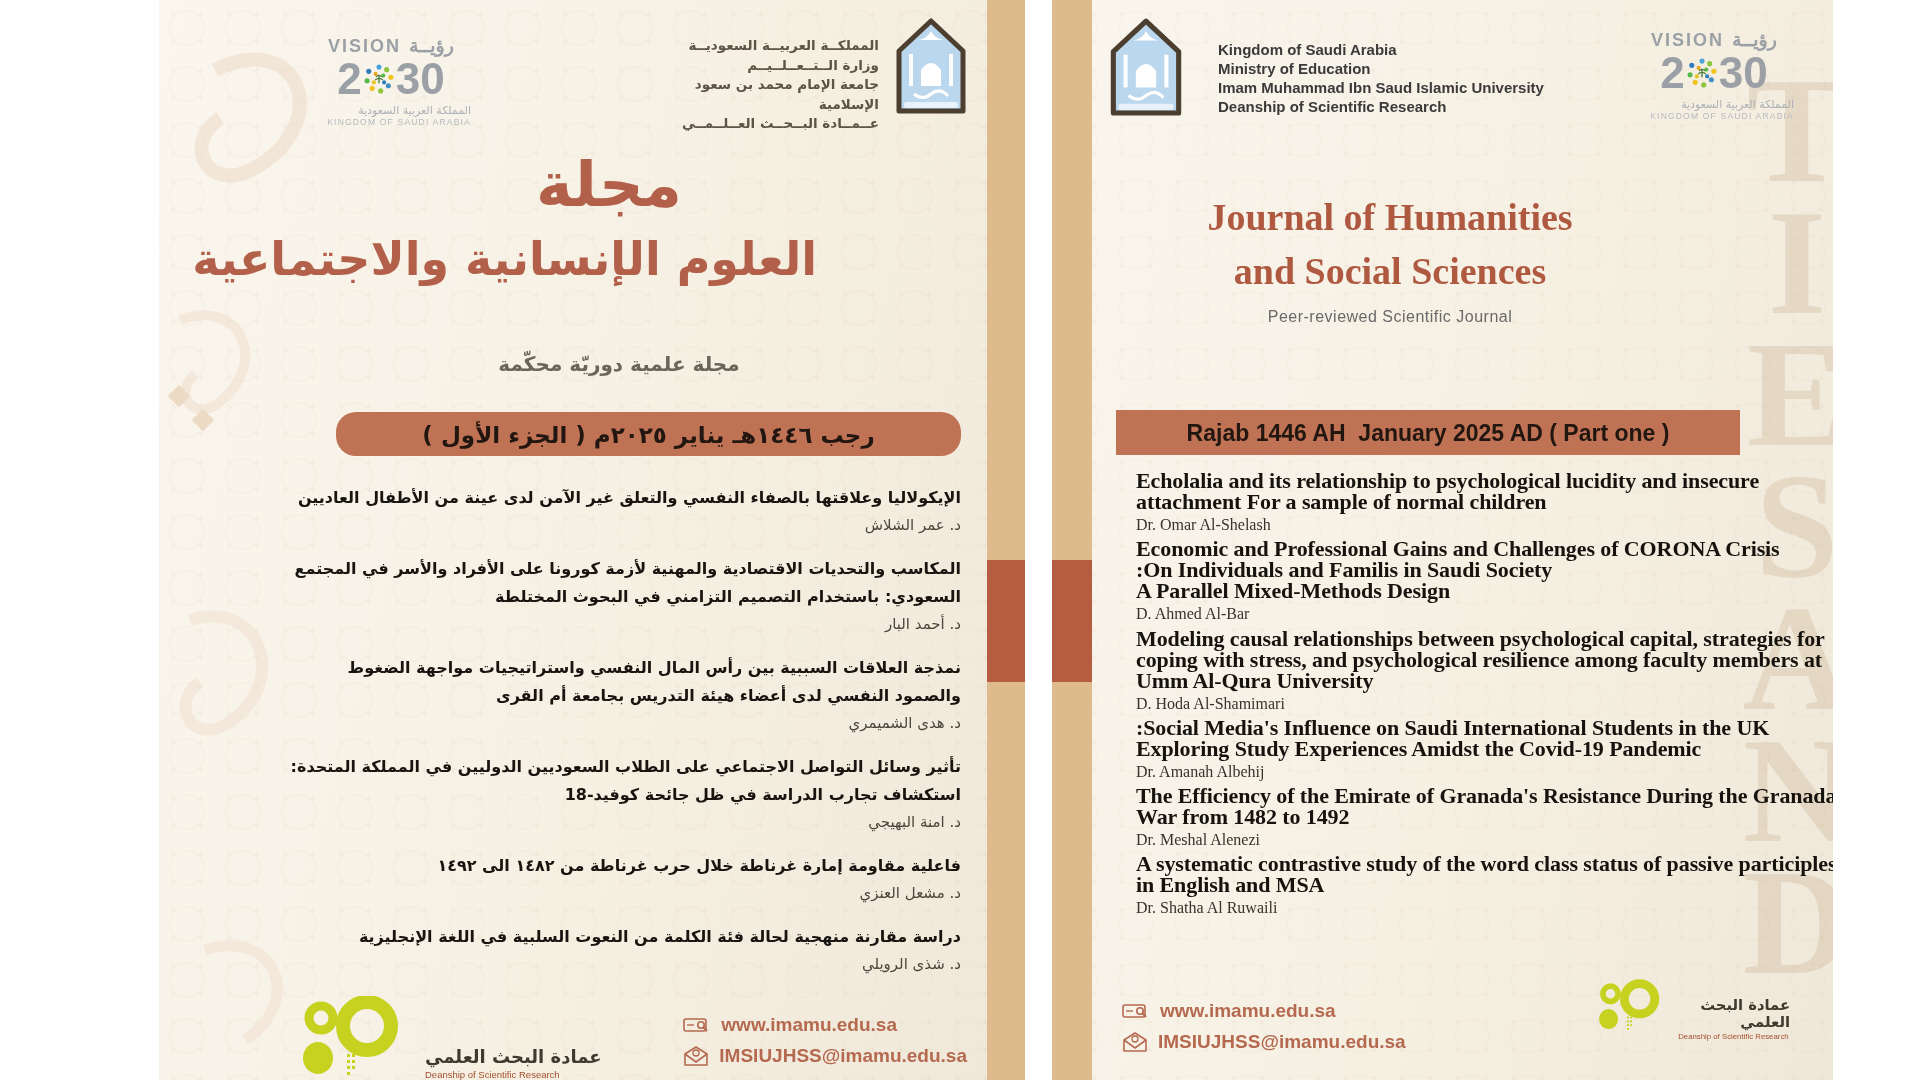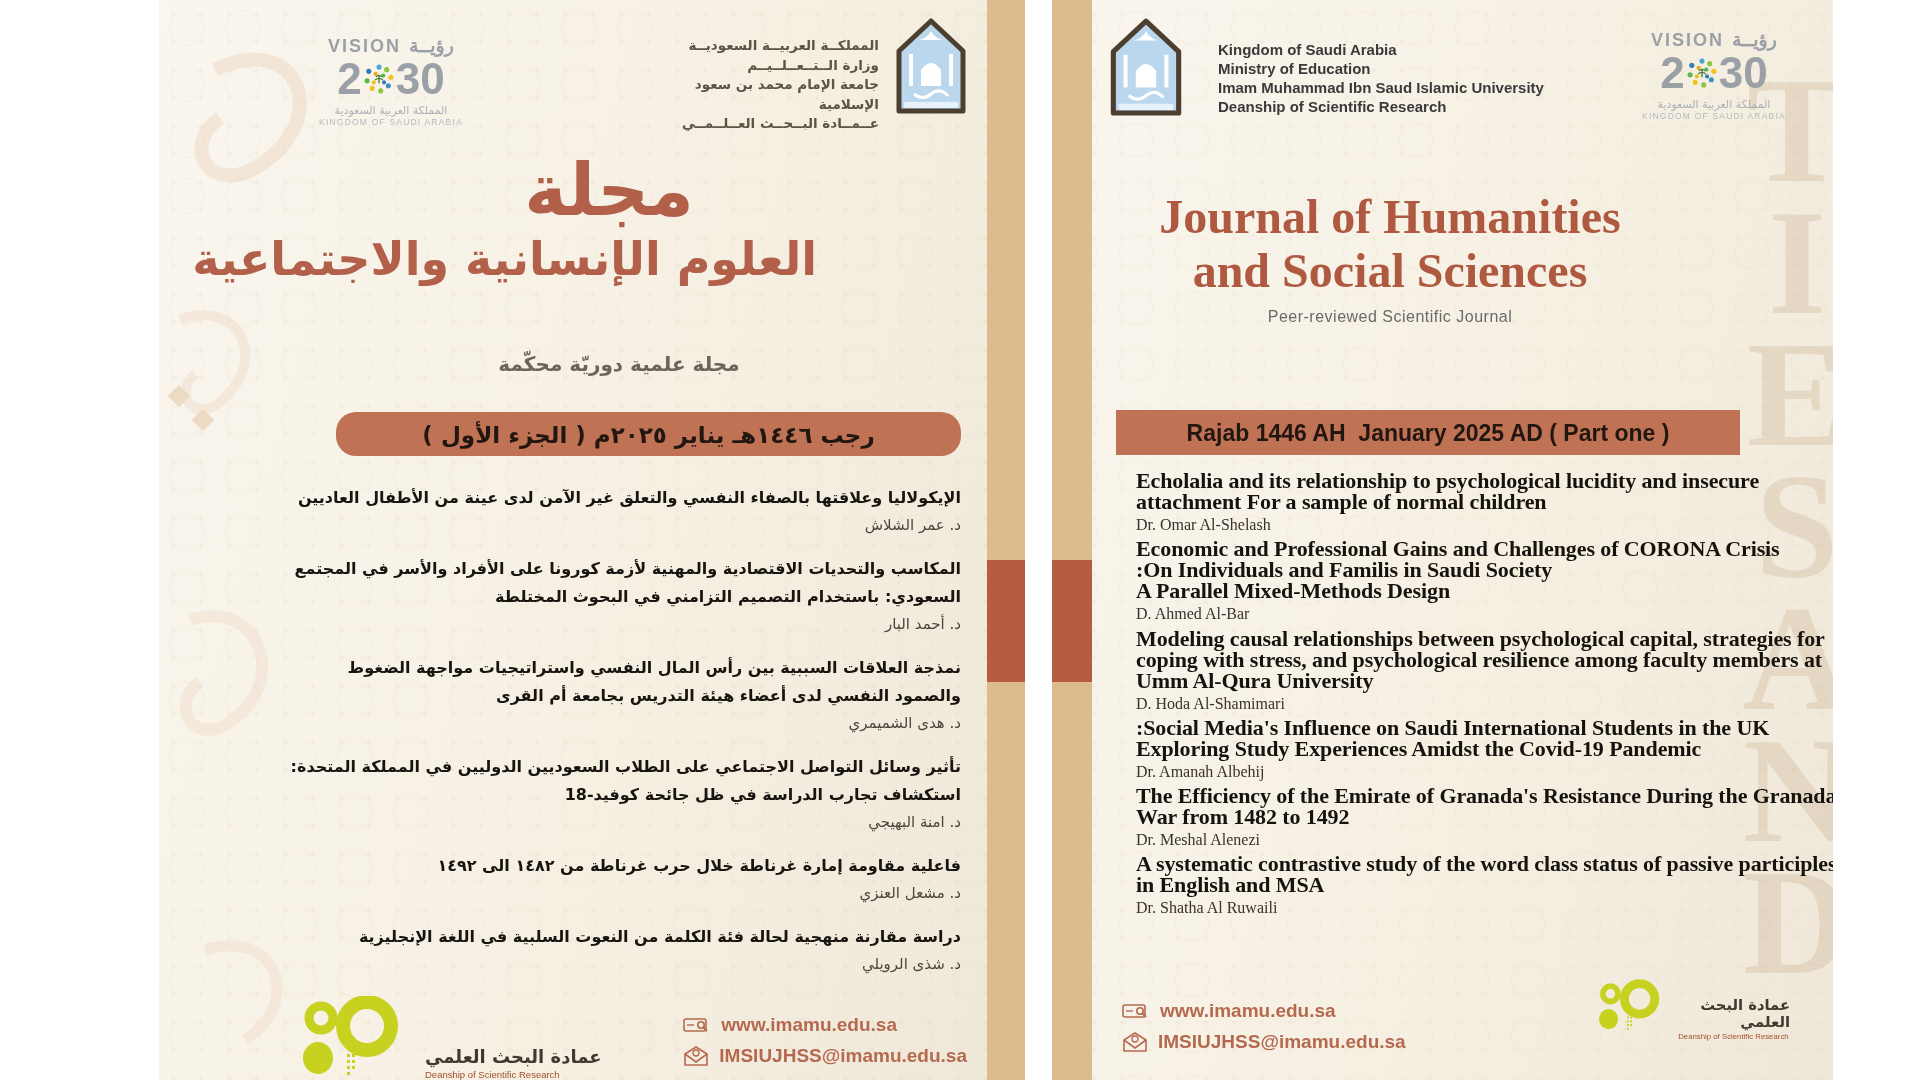--- a/index.html
+++ b/index.html
@@ -23,48 +23,48 @@
   .band-left{left:0;width:40px;}
   .band .band-block{position:absolute;left:0;right:0;top:560px;height:122px;background:#b65c41;}
 
   
   .deco-swirls{position:absolute;left:-14px;top:0;z-index:1;pointer-events:none;}
   .diamond{position:absolute;width:16px;height:16px;background:#eddac5;transform:rotate(45deg);z-index:1;}
   .wm{position:absolute;right:-18px;top:64px;z-index:1;text-align:center;white-space:pre;
     font:bold 150px/132px "Liberation Serif",serif;color:rgba(200,172,140,.30);pointer-events:none;}
 
   
-  .vision{position:absolute;width:160px;text-align:center;color:#9aa0a5;z-index:3;}
+  .vision{position:absolute;width:160px;text-align:right;color:#9aa0a5;z-index:3;}
   .v-row1{font-family:"Liberation Sans",sans-serif;font-weight:bold;font-size:18px;
     letter-spacing:2px;color:#9aa0a5;display:flex;justify-content:center;gap:8px;align-items:baseline;}
   .v-row1 .v-ar{letter-spacing:0;font-size:19px;}
   .v-row2{font-family:"Liberation Sans",sans-serif;font-weight:bold;font-size:44px;line-height:44px;
     color:#9aa0a5;display:flex;align-items:center;justify-content:center;}
   .v-sub-ar{font-size:11px;color:#abb0b5;margin-top:3px;}
   .v-sub-en{font-family:"Liberation Sans",sans-serif;font-size:8.5px;letter-spacing:1.2px;color:#b4b9be;}
 
   
   .ministry-ar{position:absolute;left:518px;top:36px;width:202px;text-align:right;direction:rtl;
     font-weight:bold;font-size:13.5px;line-height:19.5px;color:#5d5346;white-space:pre-line;z-index:3;}
   .ministry-en{position:absolute;left:166px;top:40px;font-family:"Liberation Sans",sans-serif;
     font-weight:bold;font-size:15px;line-height:19px;color:#3a3a3a;white-space:pre-line;z-index:3;}
   .emblem{position:absolute;z-index:3;}
 
   
   .ar-title1{position:absolute;left:300px;top:148px;width:300px;text-align:center;
-    font-weight:bold;font-size:72px;color:#b2604a;z-index:3;}
+    font-weight:bold;font-size:62px;color:#b2604a;z-index:3;}
   .ar-title2{position:absolute;left:58px;top:232px;width:600px;text-align:center;direction:rtl;
     font-weight:bold;font-size:46px;letter-spacing:-1px;color:#b2604a;white-space:pre;z-index:3;}
   .ar-subtitle{position:absolute;left:330px;top:352px;width:260px;text-align:center;direction:rtl;
     font-weight:bold;font-size:20px;color:#6b6459;z-index:3;}
 
   
   .title-en{position:absolute;left:28px;top:190px;width:620px;text-align:center;z-index:3;
     font-family:"Liberation Serif",serif;font-weight:bold;color:#ae5940;}
-  .title-en .t-line{font-size:48px;line-height:54px;}
+  .title-en .t-line{font-size:38px;line-height:54px;}
   .title-en .t-sub{font-family:"Liberation Sans",sans-serif;font-weight:normal;
     font-size:16px;color:#696969;margin-top:10px;letter-spacing:.5px;}
 
   
   .banner{position:absolute;height:44px;background:#bf7254;z-index:3;text-align:center;
     white-space:pre;color:#221710;font-weight:bold;}
   .banner-ar{left:177px;top:412px;width:625px;font-size:23px;line-height:46px;direction:rtl;border-radius:20px;}
   .banner-en{left:64px;top:410px;width:624px;height:45px;font-size:23px;line-height:47px;
     font-family:"Liberation Sans",sans-serif;}
 

